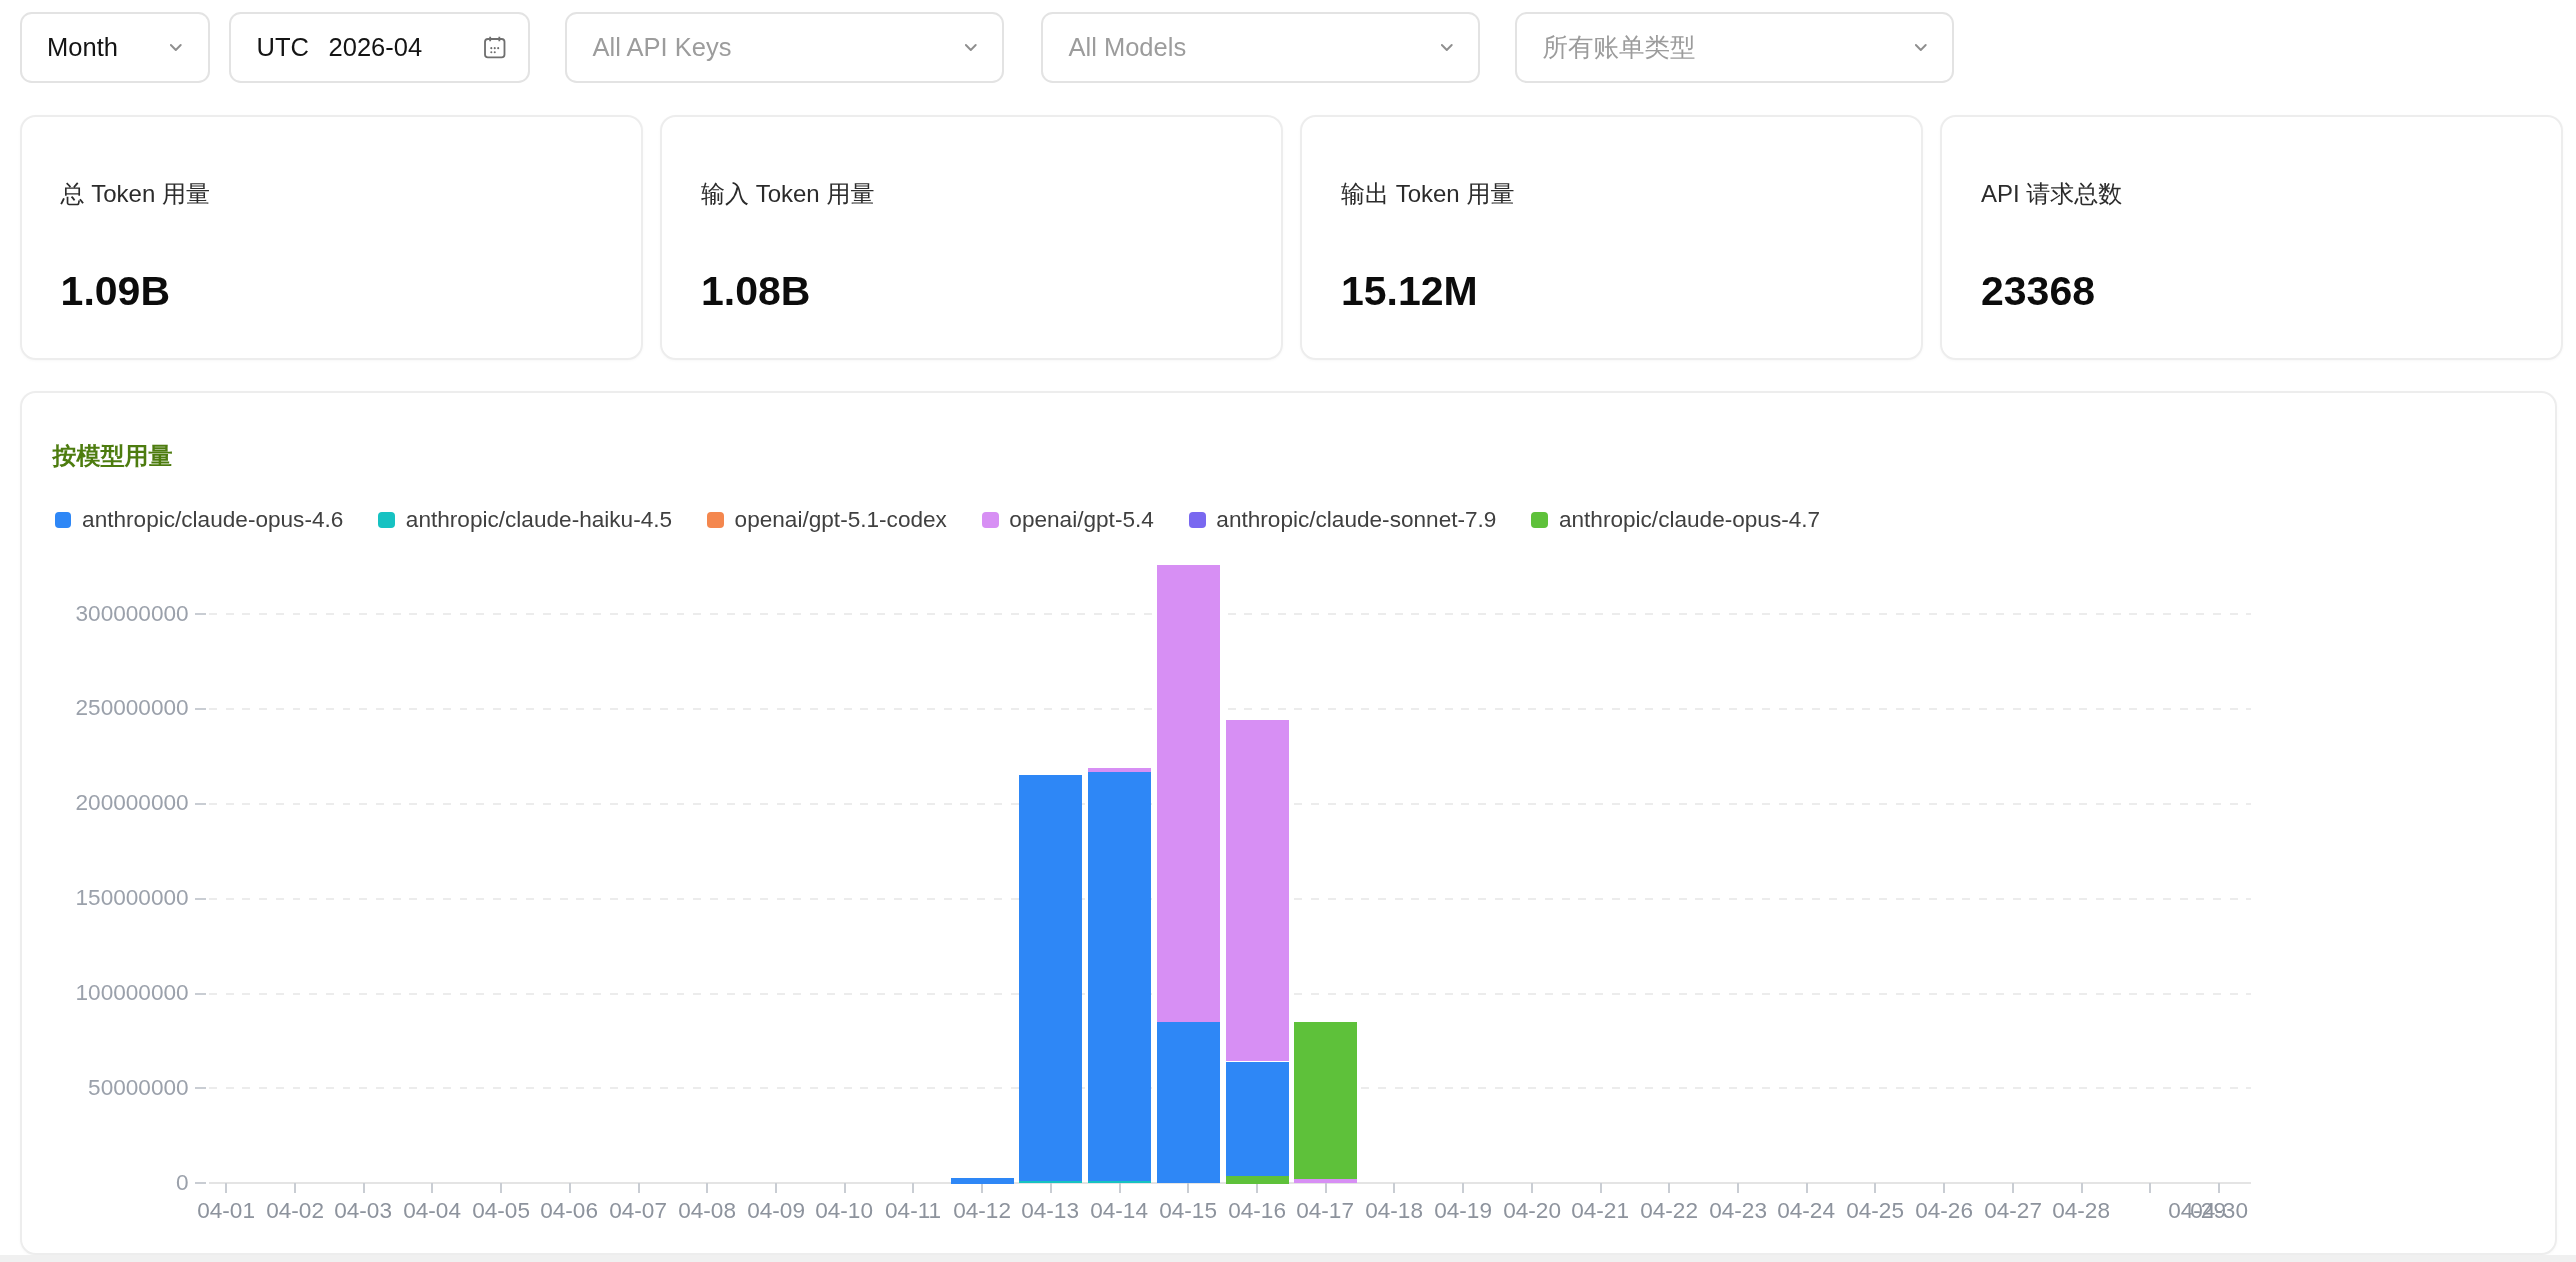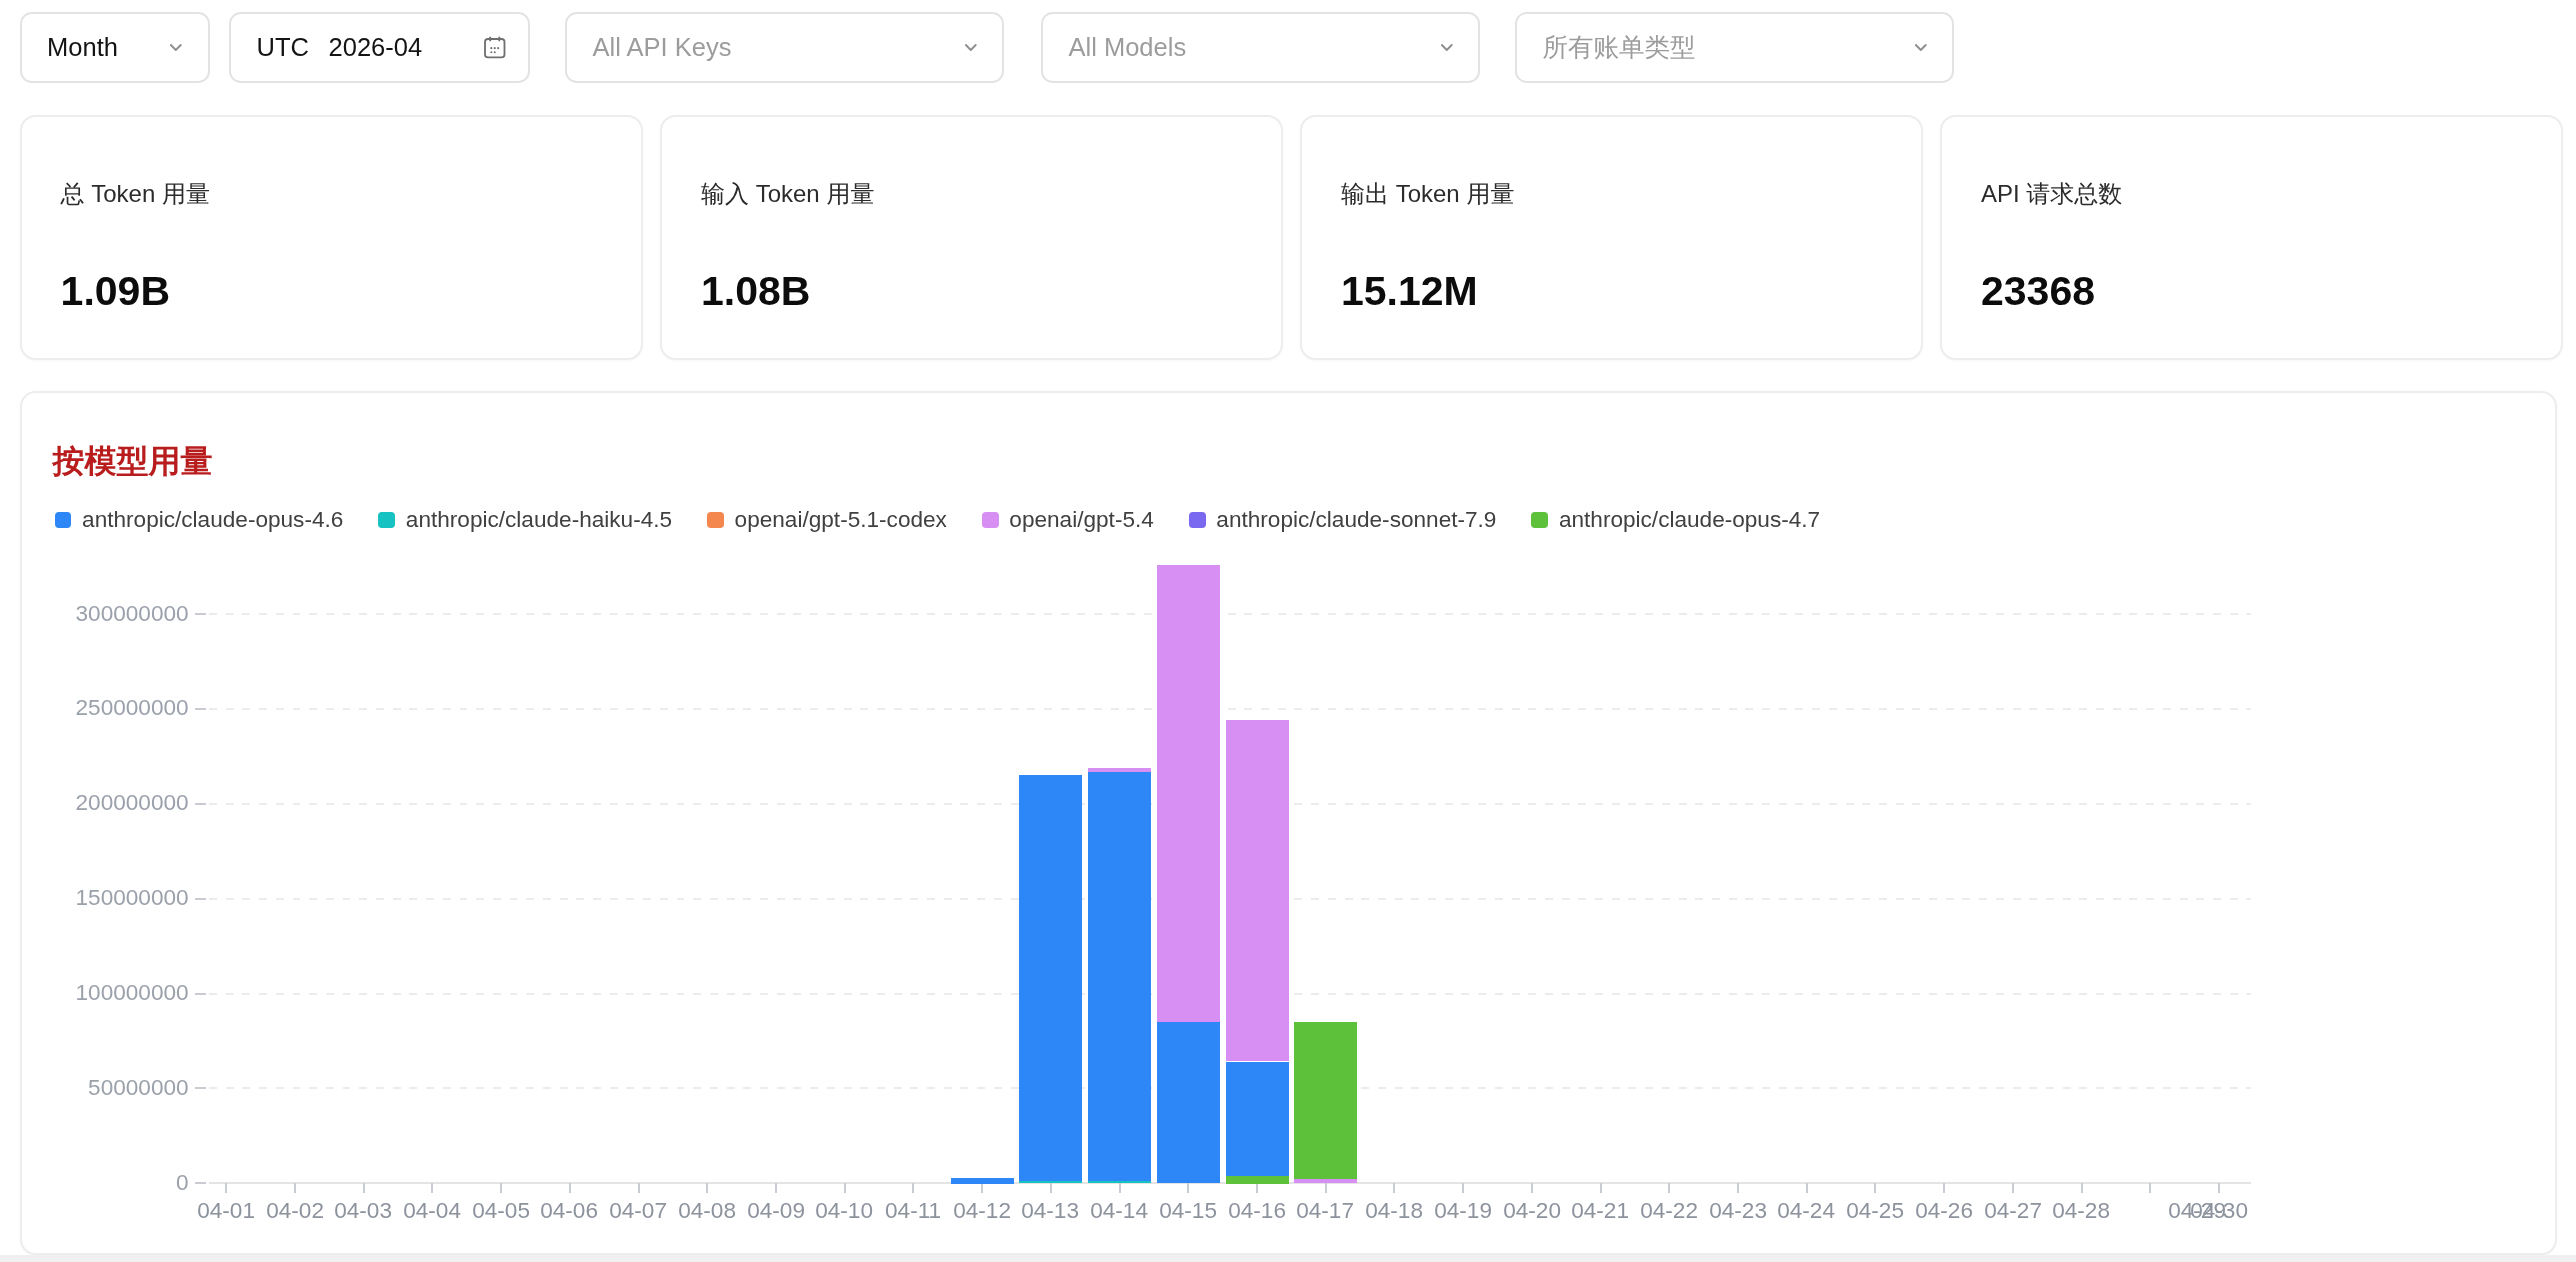--- a/index.html
+++ b/index.html
@@ -25,21 +25,21 @@
   .stat-card { position:absolute; top:115px; width:623px; height:245px; background:#fff;
                border:2px solid #ededed; border-radius:15.7px;
                box-shadow:0 1px 2.9px rgba(0,0,0,0.03); }
   .stat-card .s-label { position:absolute; left:39px; top:45px; font-size:24px; color:#2b2b2b;margin-top:16px; }
   .stat-card .s-value { position:absolute; left:39px; top:151px; font-size:41px; font-weight:bold; color:#0c0c0c; }
 
   
   #chart-card { position:absolute; left:19.6px; top:391px; width:2537px; height:864px;
                 background:#fff; border:2px solid #ededed; border-radius:15.7px;
                 box-shadow:0 1px 2.9px rgba(0,0,0,0.03); overflow:hidden; }
-  #chart-title { position:absolute; left:31px; top:47px; font-size:32px; font-weight:bold; color:#b91c1c; }
+  #chart-title { position:absolute; left:31px; top:47px; font-size:24px; font-weight:bold; color:#4d7c0f; }
   #legend { position:absolute; left:33px; top:114px; display:flex; gap:35px; align-items:center; }
   .legend-item { display:flex; align-items:center; gap:10.8px; font-size:22.6px; color:#404040; cursor:pointer; }
   .legend-swatch { width:16.7px; height:16.7px; border-radius:3.9px; }
 
   .gridline { position:absolute; height:2px;
               background:repeating-linear-gradient(90deg,#ececec 0 7.9px,transparent 7.9px 16.7px); }
   .baseline { position:absolute; height:2px; background:#e4e4e4; }
   .ylabel { position:absolute; width:167px; text-align:right; font-size:22.6px; color:#9ba1ab; }
   .ydash  { position:absolute; width:11.8px; height:2px; background:#c9cdd3; }
   .xtick  { position:absolute; width:2px; height:9.8px; background:#c9cdd3; }

